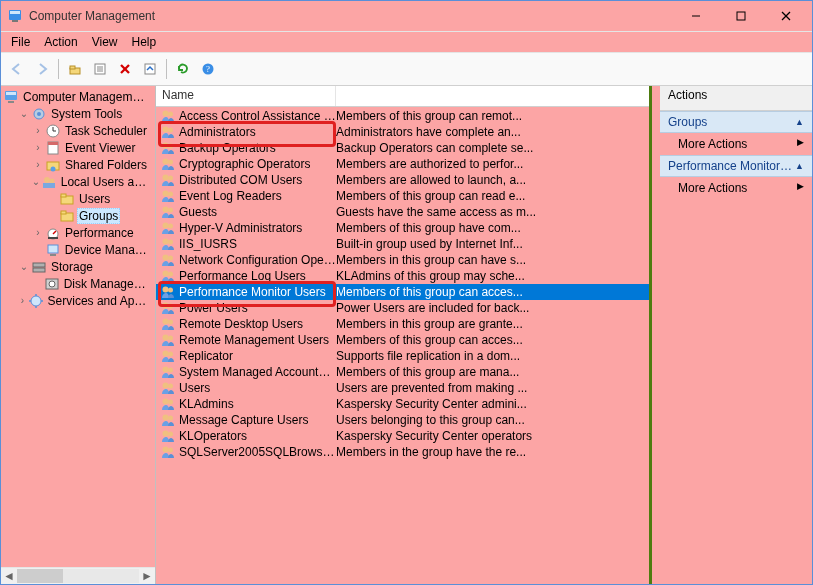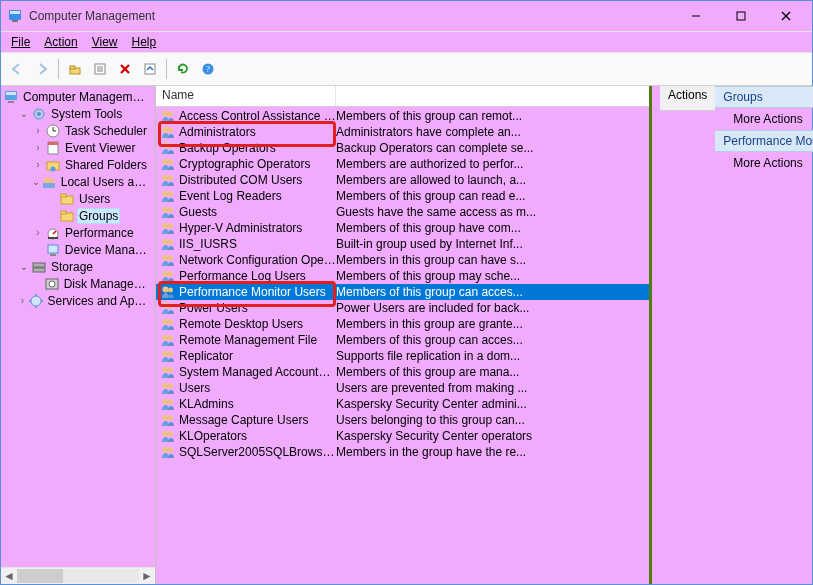--- a/index.html
+++ b/index.html
@@ -11,21 +11,21 @@
     user-select: none;
     width: 813px; height: 585px;
     overflow: hidden;
   }
   .window {
     width: 813px; height: 585px;
     border: 1px solid #5a8fd8;
     box-sizing: border-box;
     display: flex;
     flex-direction: column;
-    background: #f0abfc;
+    background: #fca5a5;
   }
   
   .titlebar {
     height: 30px;
     display: flex;
     align-items: center;
     padding: 0 4px 0 6px;
     border-bottom: 1px solid #e5e5e5;
   }
   .titlebar .app-icon { width: 16px; height: 16px; margin-right: 6px; }
@@ -33,21 +33,20 @@
   .titlebar .win-btn { width: 45px; height: 30px; display:flex; align-items:center; justify-content:center; }
   
   .menubar {
     height: 20px;
     display: flex;
     align-items: center;
     padding: 0 4px;
     gap: 2px;
     border-bottom: 1px solid #e5e5e5;
     font-size: 12px;
-    text-decoration: underline;
   }
   .menubar span { padding: 2px 6px; }
   
   .toolbar {
     height: 28px;
     display: flex;
     align-items: center;
     padding: 2px 4px;
     gap: 1px;
     border-bottom: 1px solid #d0d0d0;
@@ -109,21 +108,21 @@
   .list-row .c1 { width:180px; box-sizing:border-box; padding-left:4px; display:flex; align-items:center; overflow:hidden; }
   .list-row .c1 .gicon{width:16px;height:16px;flex:0 0 16px; margin-right:3px;}
   .list-row .c1 .txt{overflow:hidden; text-overflow:ellipsis;}
   .list-row .c2 { flex:1; overflow:hidden; text-overflow:ellipsis; padding-right:12px; }
   .list-row.selected { background:#0078d7; color:#fff; }
   .redbox { position:absolute; border:3px solid #e02020; border-radius:4px; pointer-events:none; }
 
   .actions-pane {
     width: 152px;
     box-sizing:border-box;
-    display:flex; flex-direction:row;
+    display:flex; flex-direction:column;
     font-size:12px;
     margin-left:8px;
   }
   .actions-header {
     height: 20px;
     background:#f0f0f0;
     border-bottom:1px solid #d0d0d0;
     padding:2px 8px;
     font-size:12px;
     color:#000;
@@ -544,21 +543,21 @@
               <span class="gicon">
                 <svg width="16" height="16">
                   <circle cx="5.5" cy="5.5" r="3" fill="#f0c080"></circle>
                   <circle cx="10.5" cy="6" r="2.5" fill="#f0c080"></circle>
                   <path d="M2 14 C2 10 5 9 6 9 C7 9 9 10 9 14 Z" fill="#6aa0e6"></path>
                   <path d="M8 14 C8 11 10 10 11 10 C12 10 14 11 14 14 Z" fill="#5a90d6"></path>
                 </svg>
               </span>
               <span class="txt">Performance Log Users</span>
             </div>
-            <div class="c2">Members of this group may sche...</div>
+            <div class="c2">KLAdmins of this group may sche...</div>
           </div>
           <div class="list-row selected">
             <div class="c1">
               <span class="gicon">
                 <svg width="16" height="16">
                   <circle cx="5.5" cy="5.5" r="3" fill="#f0c080"></circle>
                   <circle cx="10.5" cy="6" r="2.5" fill="#f0c080"></circle>
                   <path d="M2 14 C2 10 5 9 6 9 C7 9 9 10 9 14 Z" fill="#6aa0e6"></path>
                   <path d="M8 14 C8 11 10 10 11 10 C12 10 14 11 14 14 Z" fill="#5a90d6"></path>
                 </svg>
@@ -598,21 +597,21 @@
           <div class="list-row">
             <div class="c1">
               <span class="gicon">
                 <svg width="16" height="16">
                   <circle cx="5.5" cy="5.5" r="3" fill="#f0c080"></circle>
                   <circle cx="10.5" cy="6" r="2.5" fill="#f0c080"></circle>
                   <path d="M2 14 C2 10 5 9 6 9 C7 9 9 10 9 14 Z" fill="#6aa0e6"></path>
                   <path d="M8 14 C8 11 10 10 11 10 C12 10 14 11 14 14 Z" fill="#5a90d6"></path>
                 </svg>
               </span>
-              <span class="txt">Remote Management File</span>
+              <span class="txt">Remote Management Users</span>
             </div>
             <div class="c2">Members of this group can acces...</div>
           </div>
           <div class="list-row">
             <div class="c1">
               <span class="gicon">
                 <svg width="16" height="16">
                   <circle cx="5.5" cy="5.5" r="3" fill="#f0c080"></circle>
                   <circle cx="10.5" cy="6" r="2.5" fill="#f0c080"></circle>
                   <path d="M2 14 C2 10 5 9 6 9 C7 9 9 10 9 14 Z" fill="#6aa0e6"></path>

